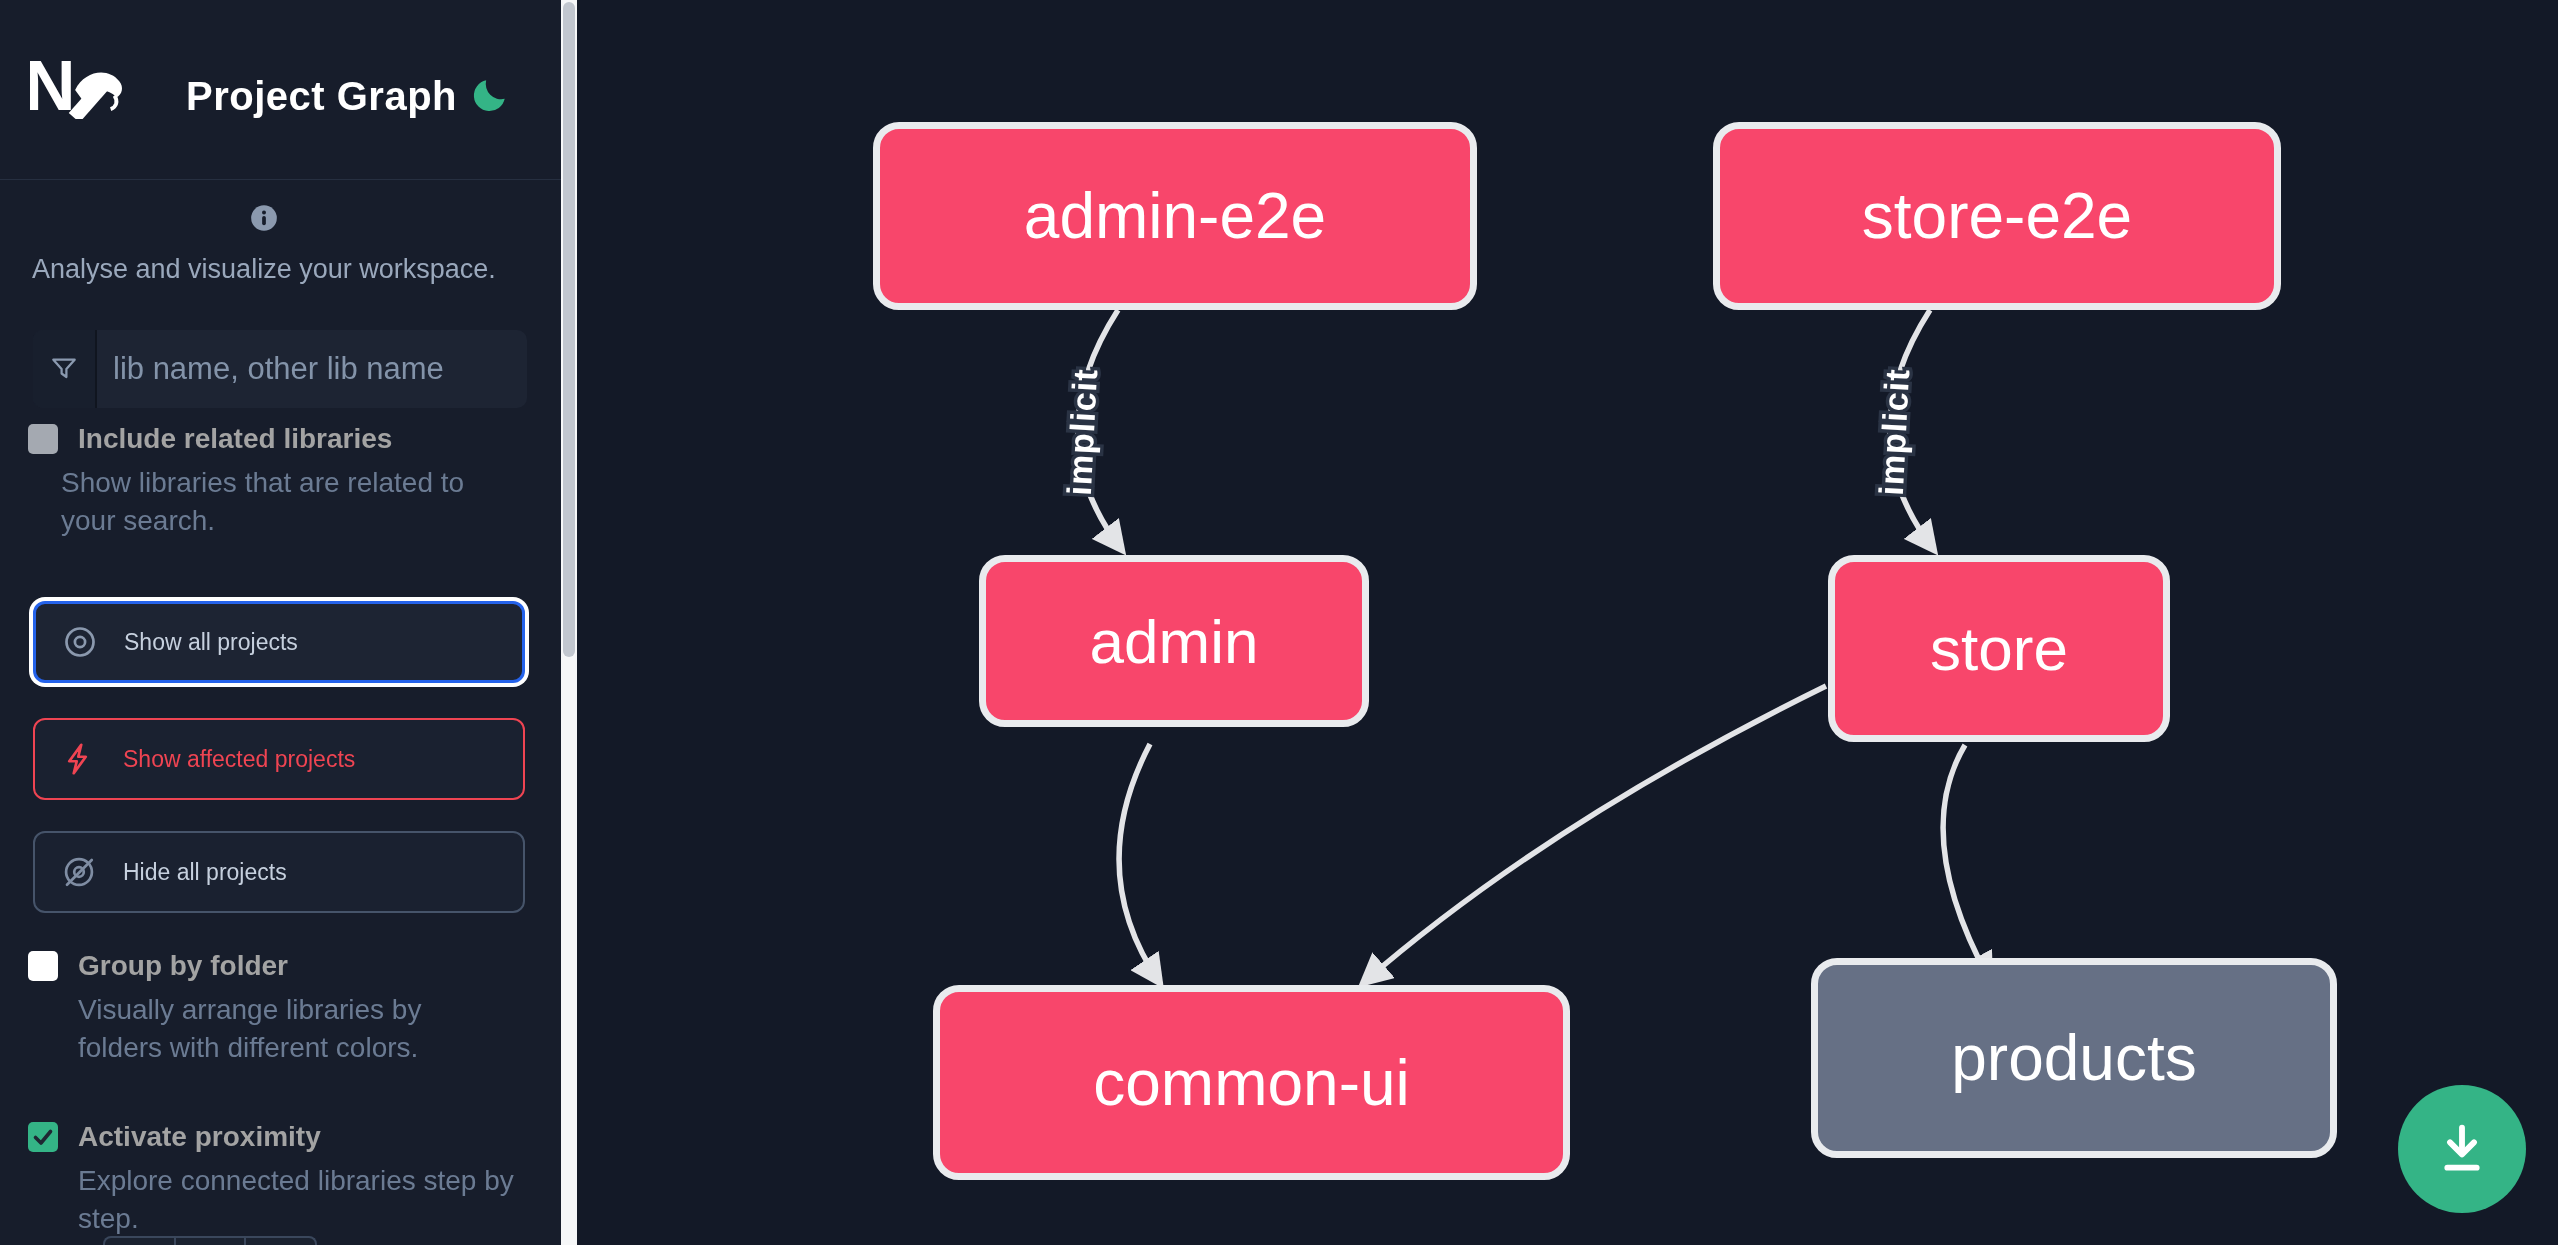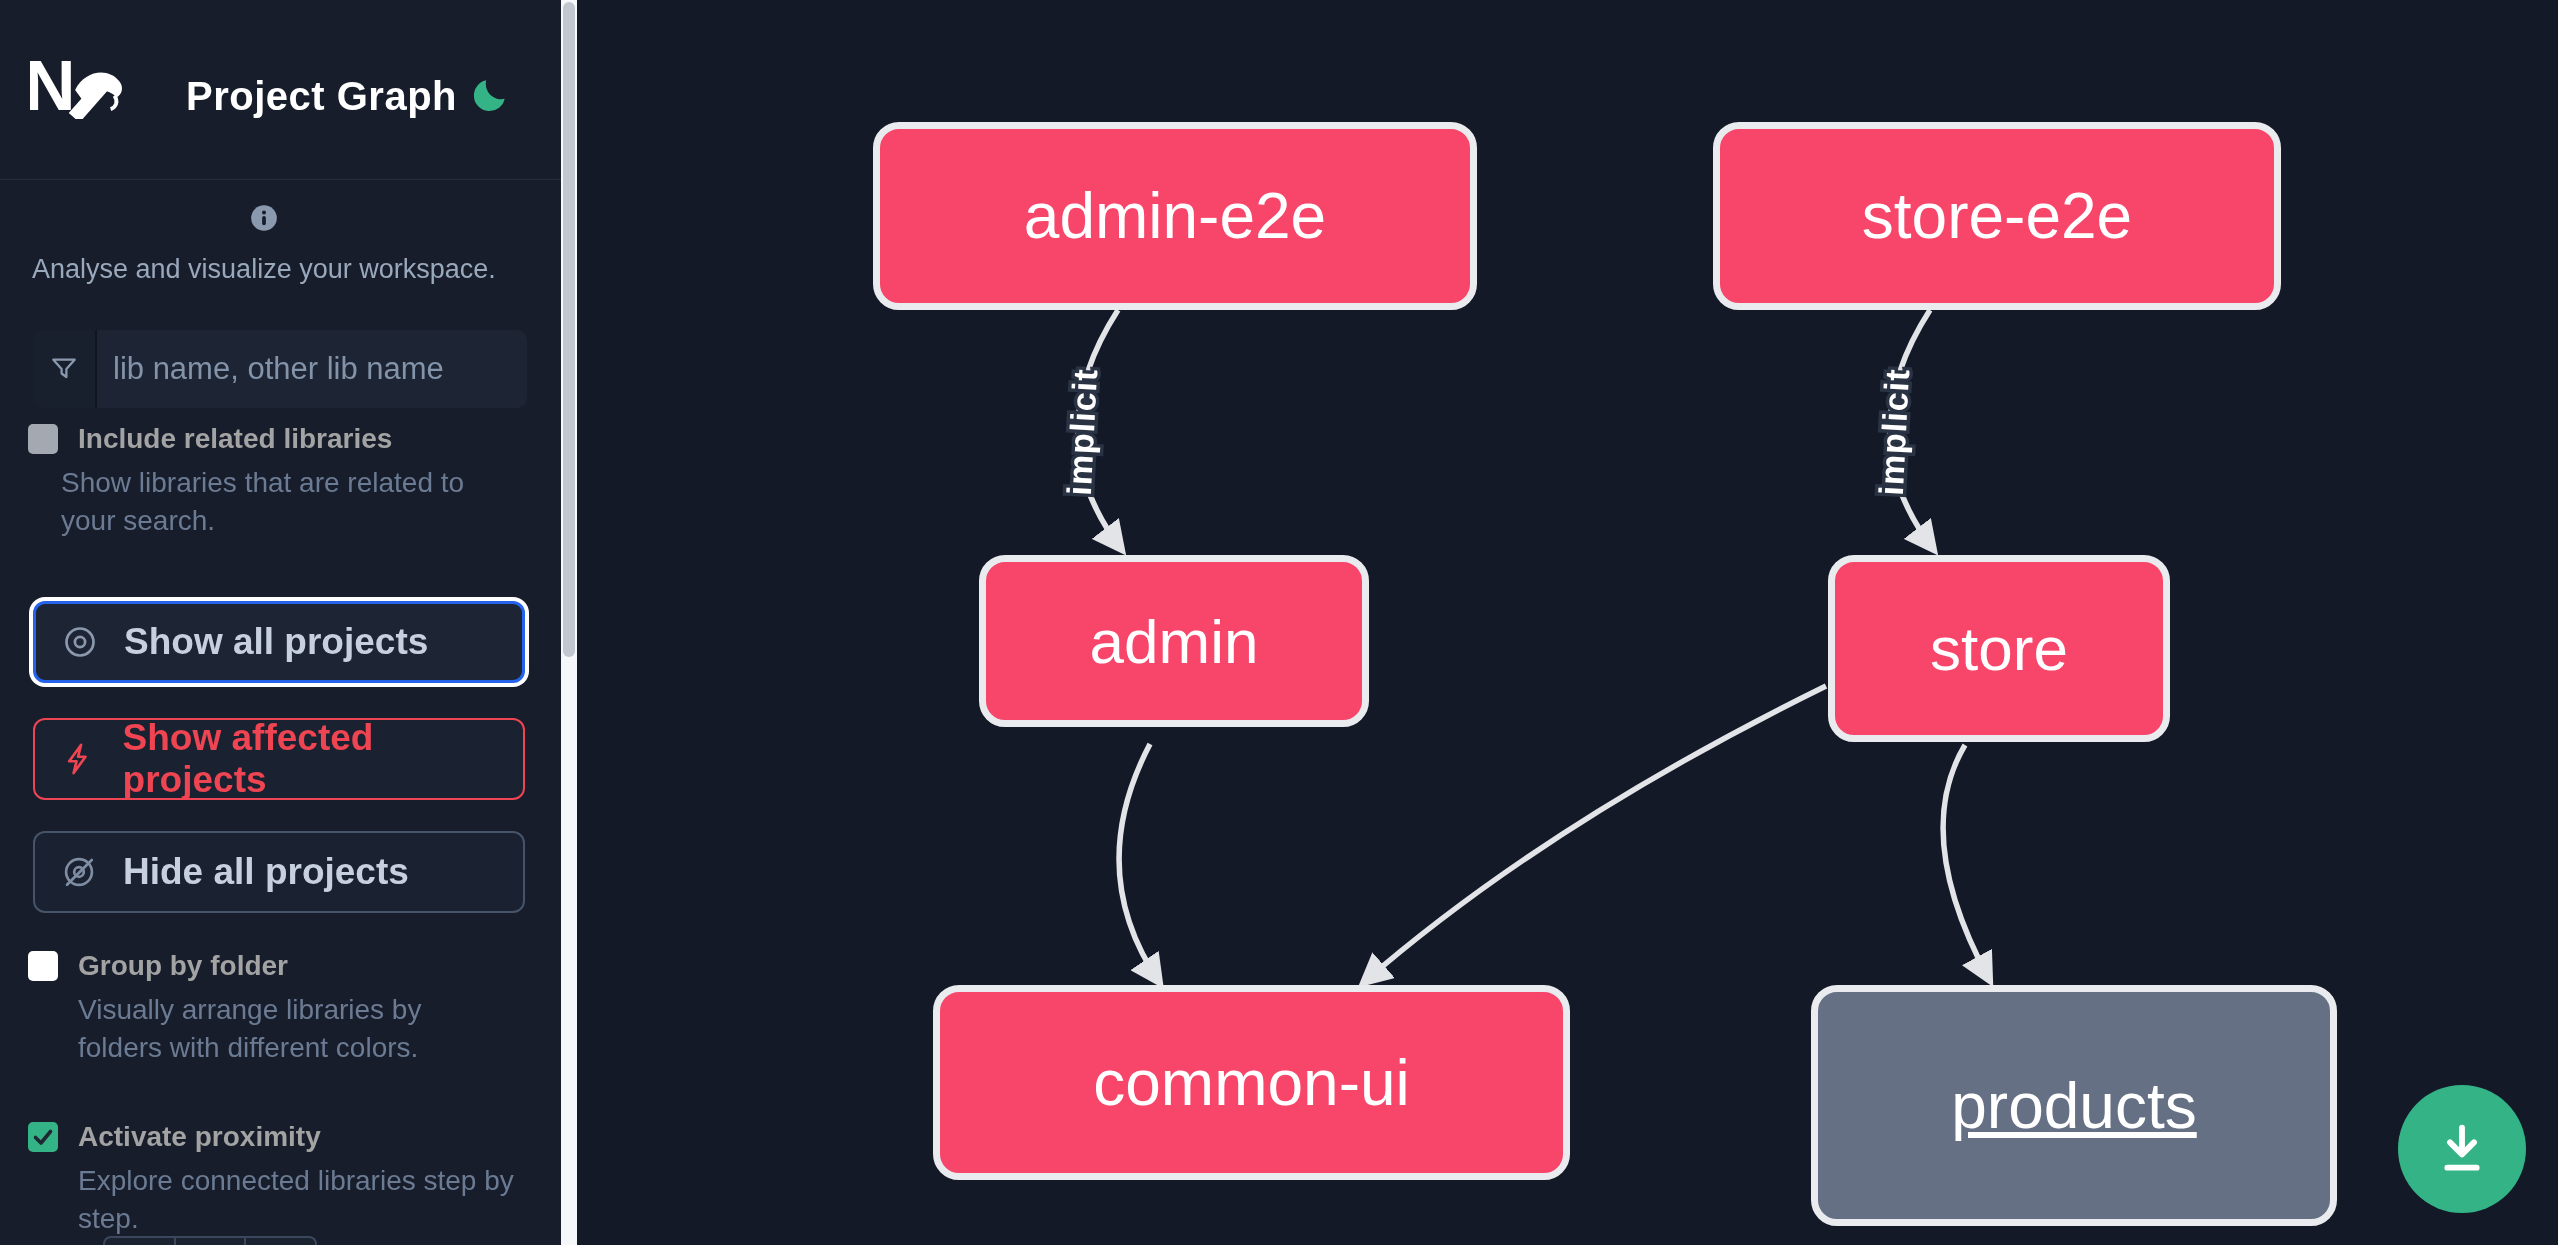--- a/index.html
+++ b/index.html
@@ -28,21 +28,21 @@
   .toggle{position:absolute;left:28px;}
   .cb{position:absolute;left:0;top:2px;width:30px;height:30px;border-radius:5px;}
   .cb.gray{background:#a4a9b1;}
   .cb.white{background:#ffffff;}
   .cb.checked{background:#34b486;display:flex;align-items:center;justify-content:center;}
   .toggle .lbl{margin-left:50px;font-size:28px;font-weight:700;color:#a3a3a3;line-height:34px;}
   .toggle .desc{margin-left:50px;font-size:28px;color:#6b7b93;line-height:38px;margin-top:8px;}
 
   .sb-btn{position:absolute;left:33px;width:492px;height:82px;border-radius:12px;background:#1a2130;
           display:flex;align-items:center;gap:26px;padding-left:26px;cursor:pointer;}
-  .sb-btn .blabel{font-size:37px;font-weight:700;color:#c6d0de;}
+  .sb-btn .blabel{font-size:23px;font-weight:400;color:#c6d0de;}
   .sb-btn.focused{background:#1d2433;border:3px solid #2563eb;box-shadow:0 0 0 4px #ffffff;}
   .sb-btn.affected{border:2px solid #ef4452;}
   .sb-btn.affected .blabel{color:#ef4452;}
   .sb-btn.neutral{border:2px solid #46546a;}
 
   .stepper-sliver{position:absolute;left:103px;top:1236px;width:214px;height:14px;background:#1b2230;
                   border:2px solid #3a475c;border-bottom:none;border-radius:8px 8px 0 0;display:flex;}
   .stepper-sliver span{flex:1;border-right:2px solid #3a475c;}
   .stepper-sliver span:last-child{border-right:none;}
 
@@ -173,21 +173,21 @@
     </g>
     <text class="edge-label" x="1082" y="444" text-anchor="middle" transform="rotate(-87 1082 432)">implicit</text>
     <text class="edge-label" x="1894" y="444" text-anchor="middle" transform="rotate(-87 1894 432)">implicit</text>
   </svg>
 
   <div class="node" style="left:873px;top:122px;width:604px;height:188px;">admin-e2e</div>
   <div class="node" style="left:1713px;top:122px;width:568px;height:188px;">store-e2e</div>
   <div class="node" style="left:979px;top:555px;width:390px;height:172px;font-size:62px;">admin</div>
   <div class="node" style="left:1828px;top:555px;width:342px;height:187px;font-size:62px;">store</div>
   <div class="node" style="left:933px;top:985px;width:637px;height:195px;">common-ui</div>
-  <div class="node gray" style="left:1811px;top:985px;width:526px;height:241px;text-decoration:underline;">products</div>
+  <div class="node gray" style="left:1811px;top:958px;width:526px;height:200px;">products</div>
 
   <div class="fab">
     <svg width="64" height="64" viewBox="0 0 24 24" fill="none" stroke="#ffffff" stroke-width="2.2" stroke-linecap="round" stroke-linejoin="round">
       <path d="M12 4v9.5"></path>
       <path d="M7.5 9.5 12 14l4.5-4.5"></path>
       <path d="M6.5 19h11"></path>
     </svg>
   </div>
 
 </div>

